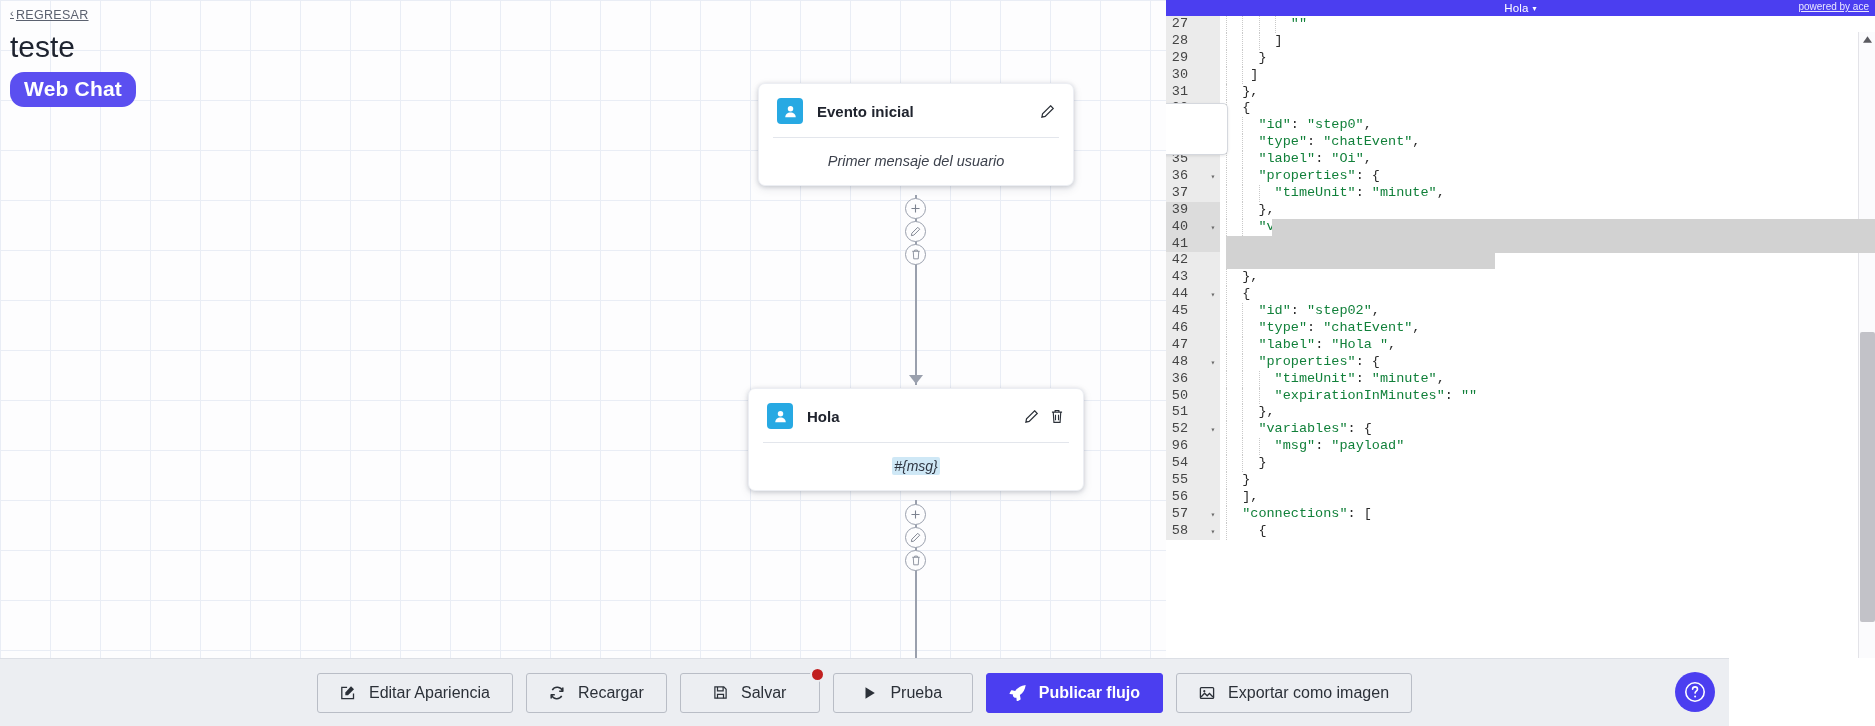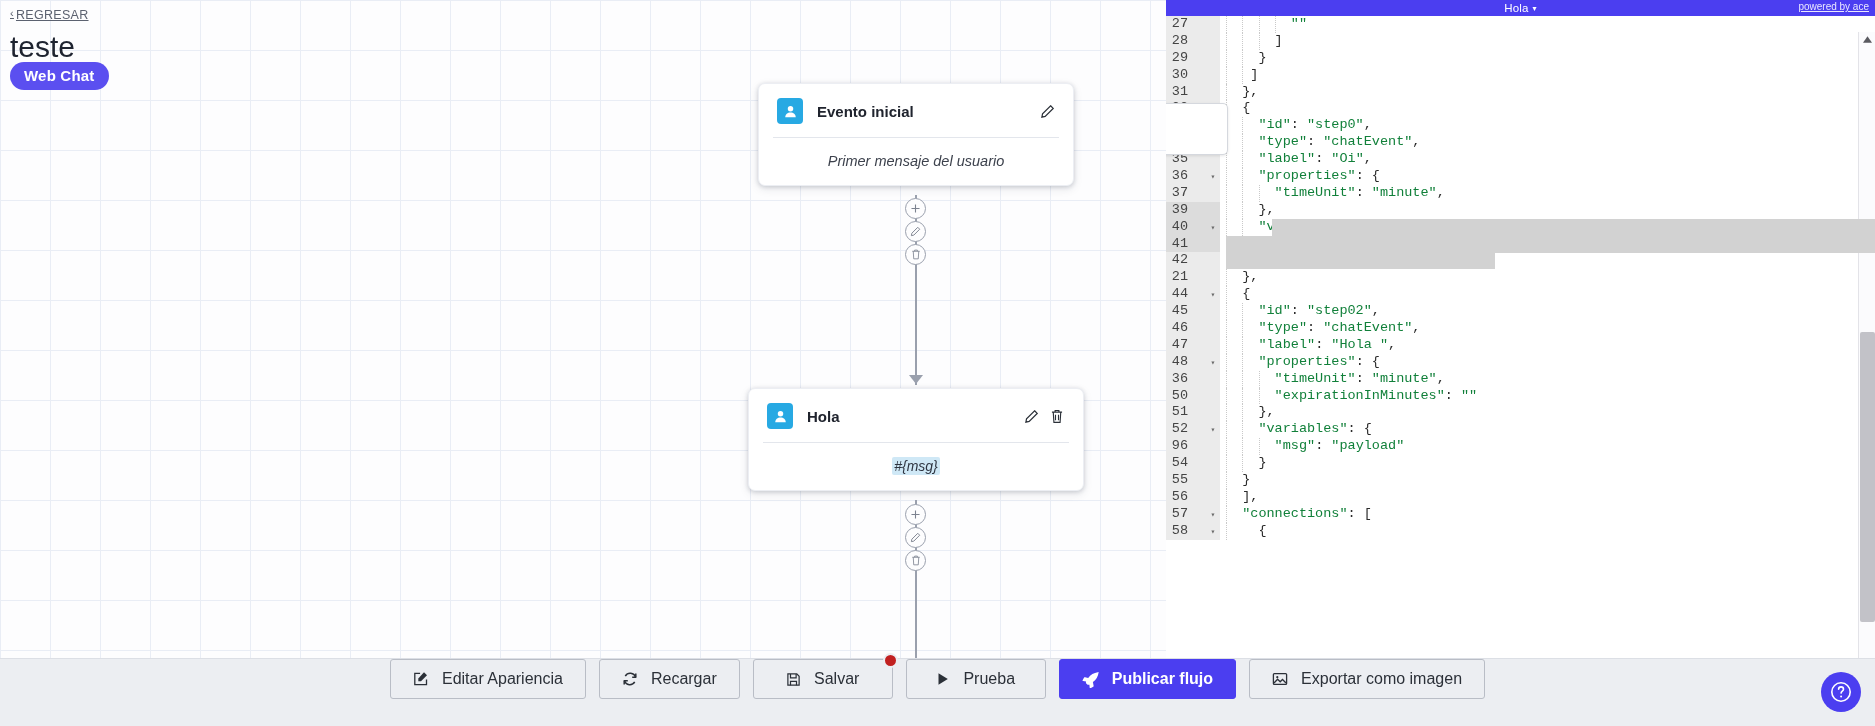--- a/index.html
+++ b/index.html
@@ -29,23 +29,23 @@
     display: inline-flex; align-items: center; gap: 2px;
     font-size: 12.5px; letter-spacing: .3px; color: #5c6270;
     text-decoration: underline; cursor: pointer; font-weight: 400;
   }
   .back-chev { font-size: 11px; line-height: 1; display: inline-block; transform: translateY(-1px); }
   .proj-title {
     font-size: 30px; color: #1f2430; font-weight: 400;
     margin-top: 10px; line-height: 1;
   }
   .chan-badge {
-    display: inline-block; 
+    display: inline-block; margin-top: 10px;
     background: #5b4ff0; color: #fff;
-    font-size: 15px; font-weight: 700;
+    font-size: 21px; font-weight: 700;
     padding: 5px 14px 6px; border-radius: 14px;
     letter-spacing: .2px;
   }
 
   
   .node {
     position: absolute;
     background: #fff;
     border-radius: 7px;
     box-shadow: 0 1px 4px rgba(30,40,60,.18), 0 3px 10px rgba(30,40,60,.10);
@@ -190,23 +190,23 @@
   }
   .vscroll-thumb {
     position: absolute; left: 1px; top: 300px;
     width: 15px; height: 290px; background: #c2c2c8; border-radius: 2px;
     cursor: pointer;
   }
 
   
   #toolbar {
     position: absolute; left: 0; bottom: 0;
-    width: 1875px; height: 68px;
+    width: 1729px; height: 68px;
     background: #eceef2; border-top: 1px solid #dcdfe5;
-    display: flex; align-items: flex-start; justify-content: center;
+    display: flex; align-items: center; justify-content: center;
     gap: 13px;
   }
   .tbtn {
     position: relative;
     height: 40px; min-width: 140px;
     background: #eceef2; border: 1px solid #b9bdc6;
     border-radius: 3px;
     display: inline-flex; align-items: center; justify-content: center;
     gap: 13px; padding: 0 22px;
     font-size: 16px; color: #2b3038; cursor: pointer;
@@ -398,21 +398,21 @@
           </div>
           <div class="ed-row sel-gut">
             <div class="ed-gutter">41</div>
             <div class="ed-code"><span class="ind" style="left: 6px;"></span><span class="ind" style="left: 22.3px;"></span><span class="ind" style="left: 38.6px;"></span><span><span class="tok-pun">      </span><span class="tok-str">"H"</span><span class="tok-pun">: </span><span class="tok-str">"payload"</span><span class="tok-pun"></span></span><span class="caret"></span></div>
           </div>
           <div class="ed-row">
             <div class="ed-gutter">42</div>
             <div class="ed-code"><span class="ind" style="left: 6px;"></span><span class="ind" style="left: 22.3px;"></span><span><span class="tok-pun">    }</span></span></div>
           </div>
           <div class="ed-row">
-            <div class="ed-gutter">21</div>
+            <div class="ed-gutter">43</div>
             <div class="ed-code"><span class="ind" style="left: 6px;"></span><span><span class="tok-pun">  },</span></span></div>
           </div>
           <div class="ed-row">
             <div class="ed-gutter">44<span class="fold">▾</span></div>
             <div class="ed-code"><span class="ind" style="left: 6px;"></span><span><span class="tok-pun">  {</span></span></div>
           </div>
           <div class="ed-row">
             <div class="ed-gutter">45</div>
             <div class="ed-code"><span class="ind" style="left: 6px;"></span><span class="ind" style="left: 22.3px;"></span><span><span class="tok-pun">    </span><span class="tok-str">"id"</span><span class="tok-pun">: </span><span class="tok-str">"step02"</span><span class="tok-pun">,</span></span></div>
           </div>

